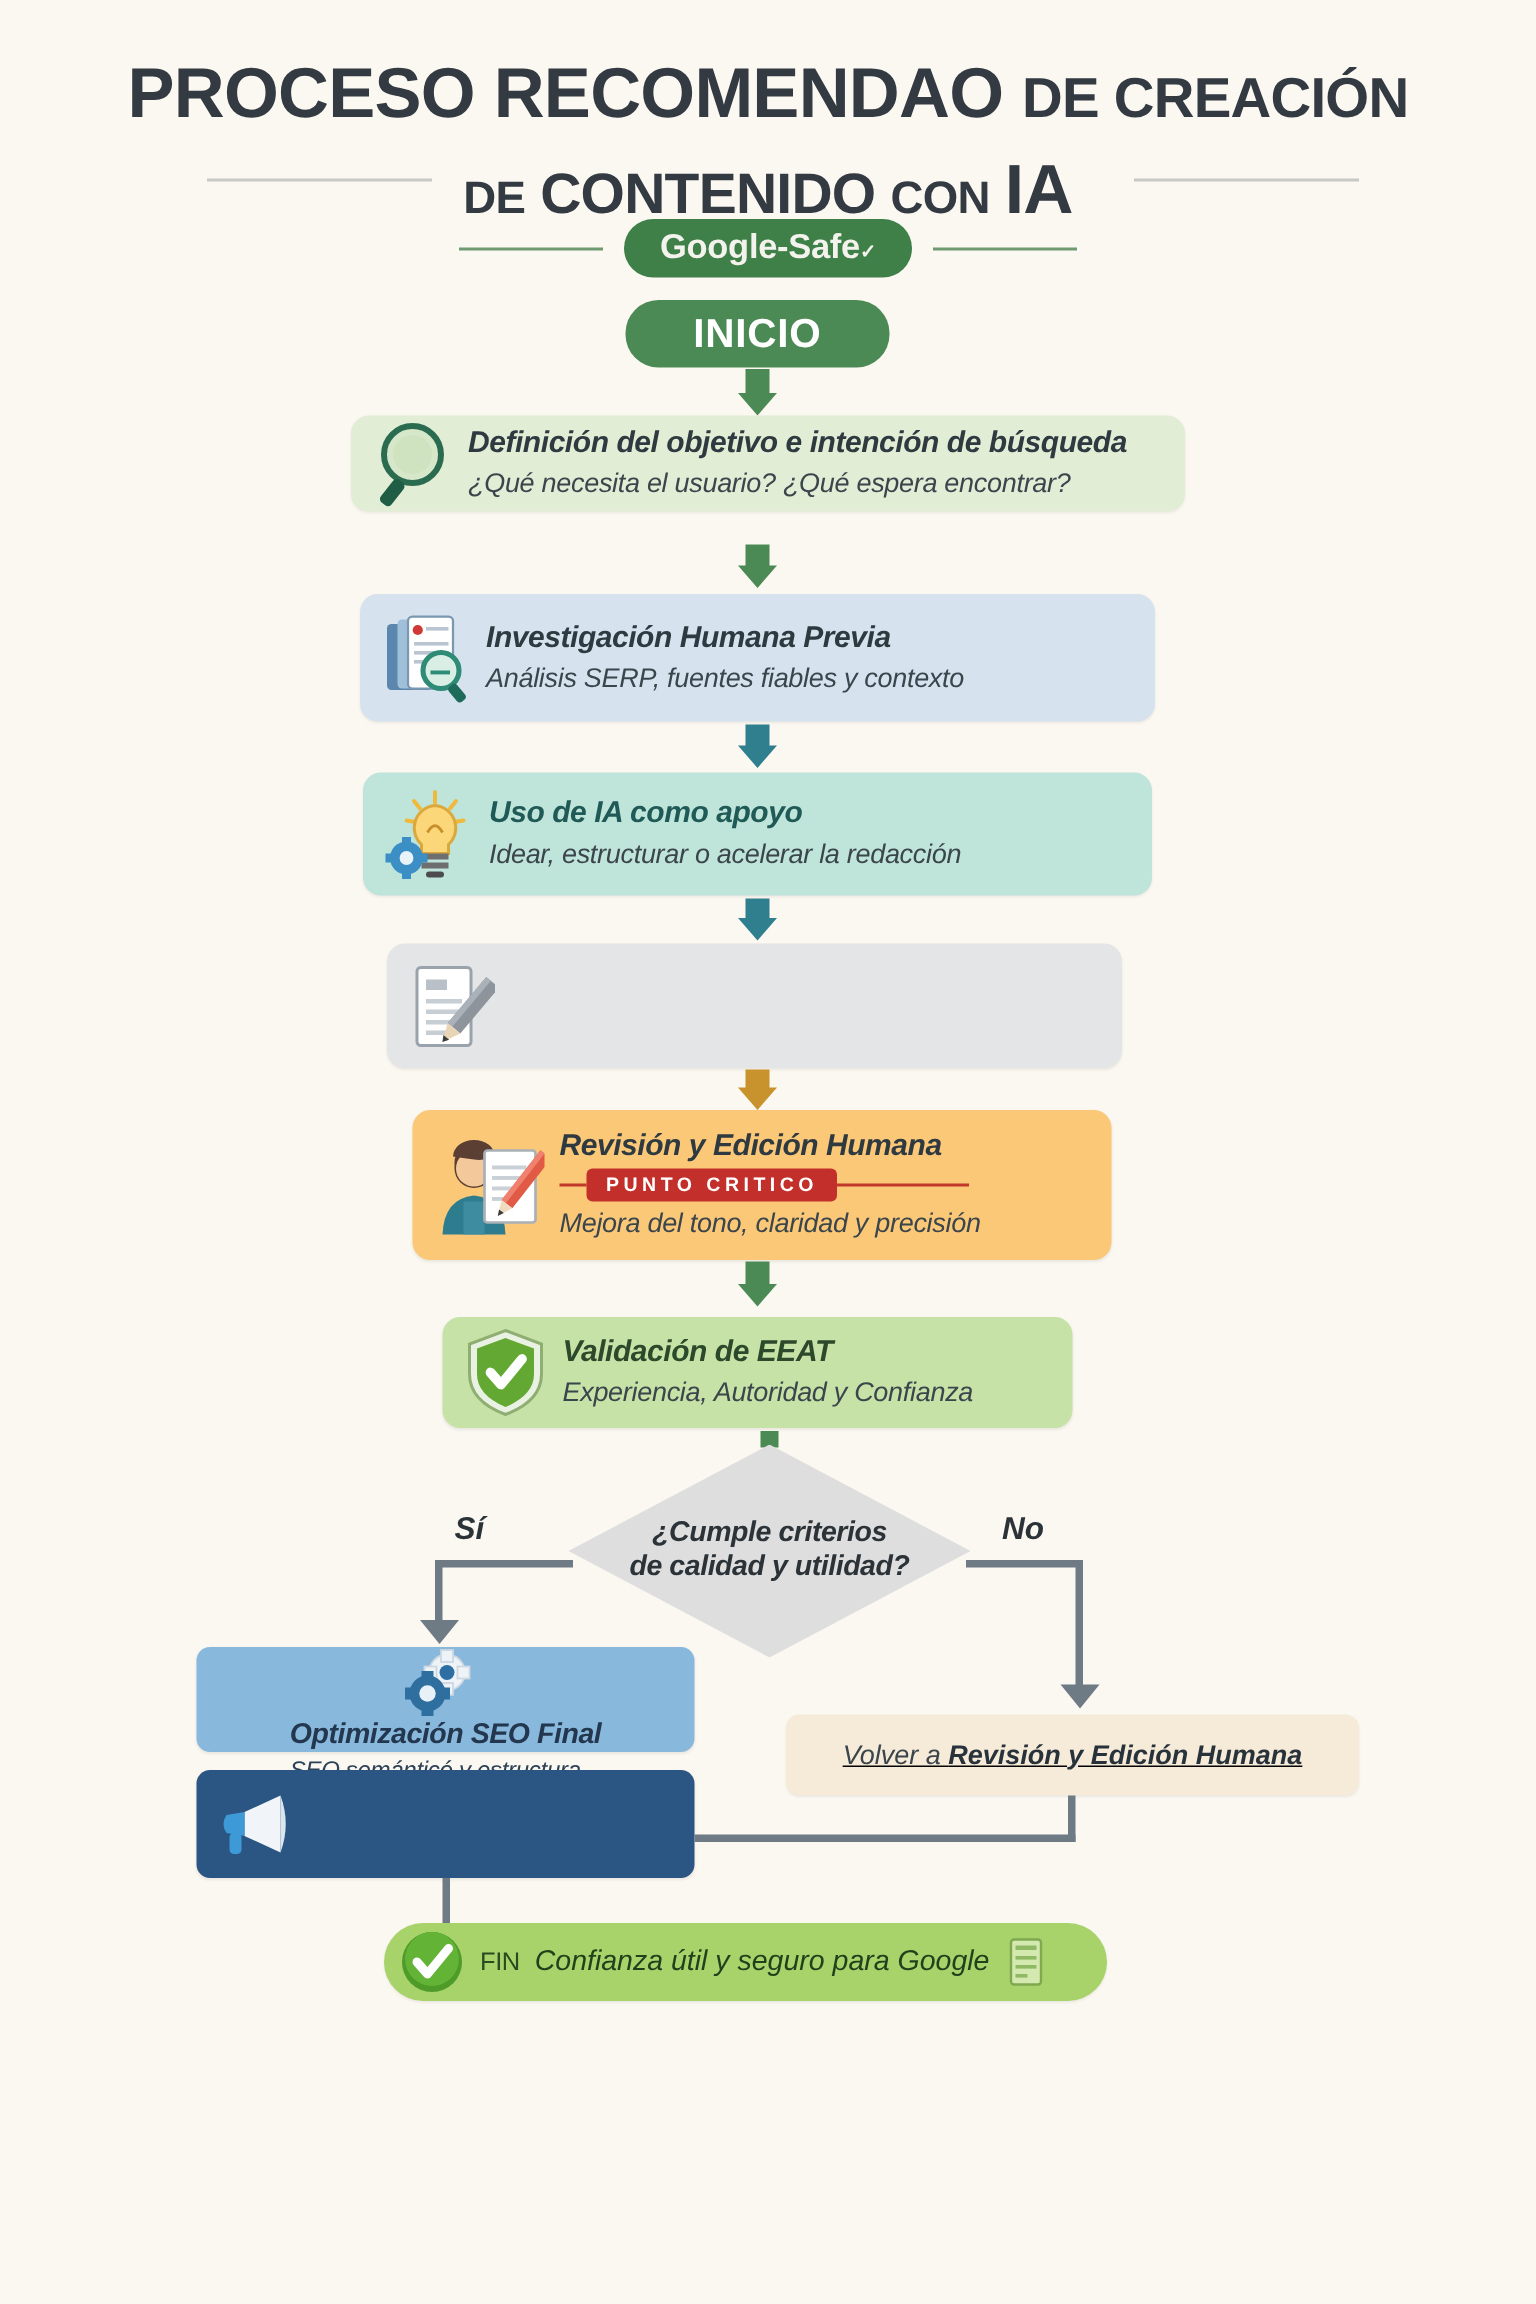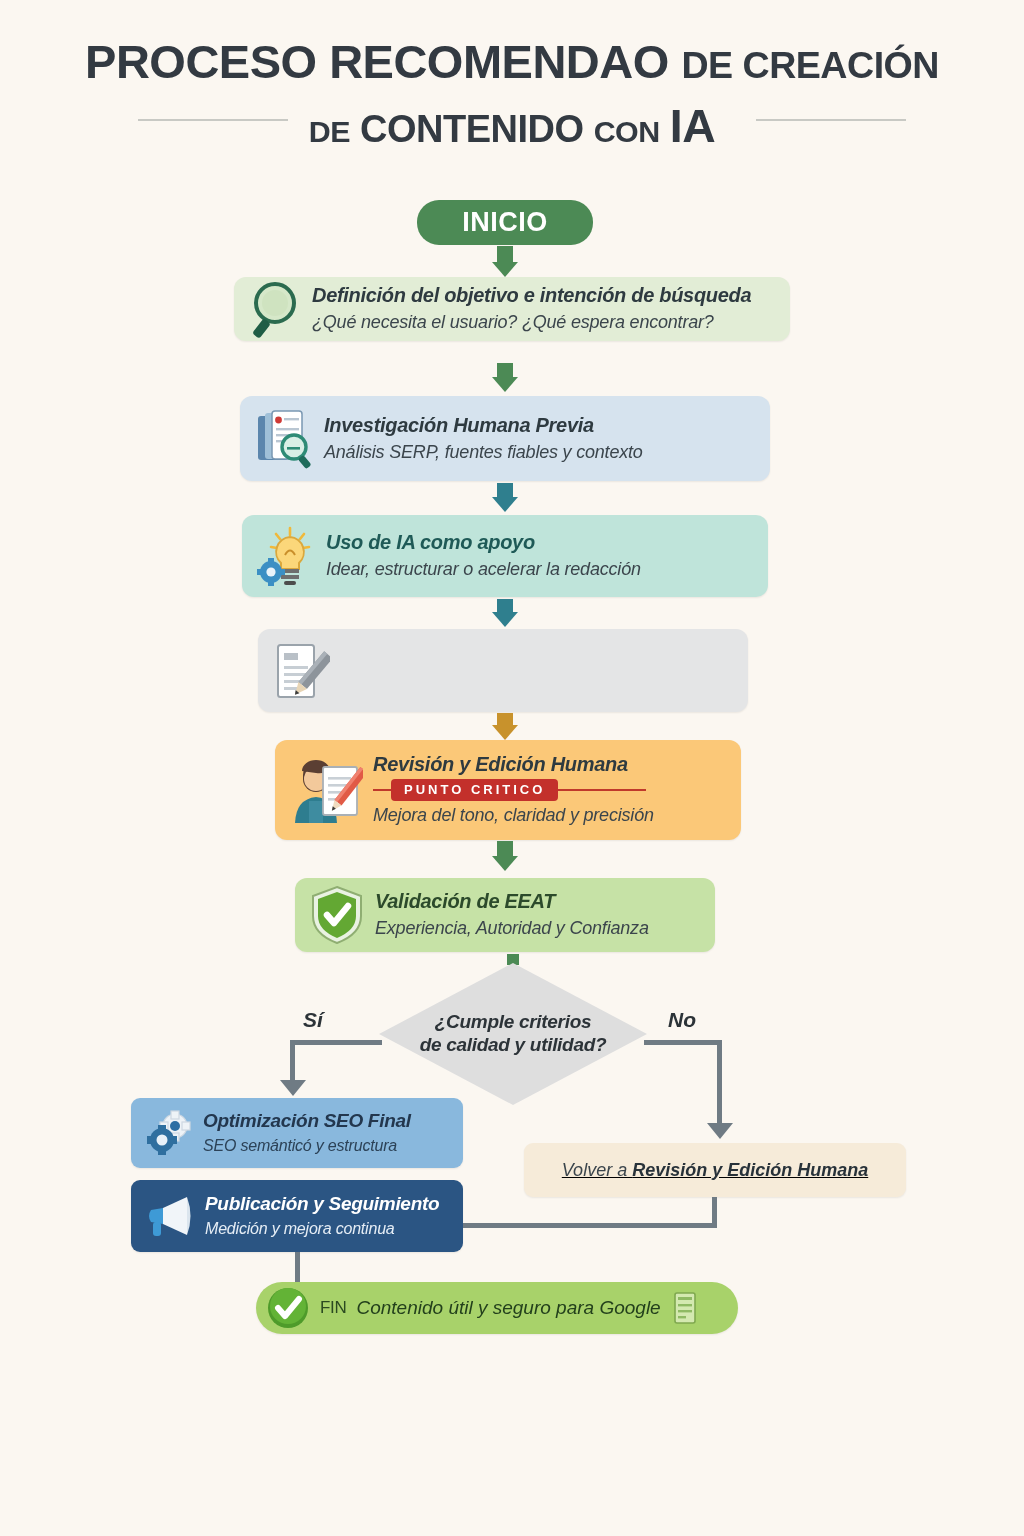--- a/index.html
+++ b/index.html
@@ -85,21 +85,21 @@
   #box2 { left: 240px; top: 396px;  width: 530px; height: 85px;  background: #d6e3ee; }
   #box3 { left: 242px; top: 515px;  width: 526px; height: 82px;  background: #bfe4da; }
   #box3 .b-title { color: #1f5a57; }
   #box4 { left: 258px; top: 629px;  width: 490px; height: 83px;  background: #e4e5e6; }
   #box5 { left: 275px; top: 740px;  width: 466px; height: 100px; background: #fbc878; }
   #box6 { left: 295px; top: 878px;  width: 420px; height: 74px;  background: #c6e2a6; }
   #box6 .b-title { color: #2c4a2b; }
 
   #box7 {
     left: 131px; top: 1098px; width: 332px; height: 70px;
-    background: #89b8dd; border-radius: 9px;
+    background: #89b8dd; border-radius: 9px; flex-direction: column;
   }
   #box7 .b-title { font-size: 19px; color: #23374e; }
   #box7 .b-sub   { font-size: 16px; color: #2c4257; }
 
   #box8 {
     left: 131px; top: 1180px; width: 332px; height: 72px;
     background: #2b5583; border-radius: 9px;
   }
   #box8 .b-title { font-size: 19px; color: #ffffff; }
   #box8 .b-sub   { font-size: 16px; color: #e5edf5; }
@@ -171,20 +171,25 @@
     </div>
     <div class="title-l2">
       <span class="sm">DE</span>
       <span class="big">CONTENIDO</span>
       <span class="sm">CON</span>
       <span class="ia">IA</span>
     </div>
     <div class="rule left"></div>
     <div class="rule right"></div>
 
+    <div class="badge-row">
+      <span class="badge-rule"></span>
+      <span class="gsafe"><span>Google-Safe</span><span class="tick">✓</span></span>
+      <span class="badge-rule"></span>
+    </div>
   </div>
 
   <div class="inicio">
     <span>INICIO</span>
   </div>
 
   <div>
     <div class="ashaft" style="left:497px; top:246px; width:16px; height:17px; background:#4c8a55;"></div>
     <div class="ahead" style="left:492px; top:262px; border-top:15px solid #4c8a55;"></div>
   </div>
@@ -403,24 +408,20 @@
 
   <div class="box" id="box8">
     <span class="ic">
       <svg class="icon-svg" width="50" height="44" viewBox="0 0 50 44">
         <path d="M18 14 L42 3 L42 41 L18 30 Z" fill="#f1f5f9"></path>
         <path d="M6 16 q-4 6 0 12 l12 2 L18 14 Z" fill="#3e9ad6"></path>
         <rect x="8" y="28" width="8" height="14" rx="3" fill="#3e9ad6"></rect>
         <path d="M42 3 q7 19 0 38 z" fill="#dbe5ee"></path>
       </svg>
     </span>
-    <span class="txt">
-      <div class="b-title">Publicación y Seguimiento</div>
-      <div class="b-sub">Medición y mejora continua</div>
-    </span>
   </div>
 
   <div class="box" id="boxloop">
     <span class="loop-txt"><span>Volver a </span><b>Revisión y Edición Humana</b></span>
   </div>
 
   <div>
     <div class="cn" style="left:712px; top:1197px; width:5px;  height:31px;"></div>
     <div class="cn" style="left:463px; top:1223px; width:254px; height:5px;"></div>
   </div>
@@ -431,21 +432,21 @@
 
   <div class="box" id="boxfin">
     <span class="ic">
       <svg class="icon-svg" width="44" height="44" viewBox="0 0 44 44">
         <circle cx="22" cy="22" r="20" fill="#4e9b2a"></circle>
         <circle cx="22" cy="20" r="18" fill="#63b336"></circle>
         <polyline points="12,22 19,30 33,13" fill="none" stroke="#ffffff" stroke-width="6" stroke-linecap="round" stroke-linejoin="round"></polyline>
       </svg>
     </span>
     <span class="fin-word">FIN</span>
-    <span class="fin-sub">Contenido útil y seguro para Google</span>
+    <span class="fin-sub">Confianza útil y seguro para Google</span>
     <span class="ic" style="margin-left:12px;margin-right:0;">
       <svg class="icon-svg" width="24" height="32" viewBox="0 0 24 32">
         <rect x="2" y="1" width="20" height="30" rx="2" fill="#d4e9b0" stroke="#7fa84f" stroke-width="1.6"></rect>
         <g fill="#8fba63">
           <rect x="5" y="5" width="14" height="3"></rect>
           <rect x="5" y="12" width="14" height="2.4"></rect>
           <rect x="5" y="18" width="14" height="2.4"></rect>
           <rect x="5" y="24" width="8" height="2.4"></rect>
         </g>
       </svg>

